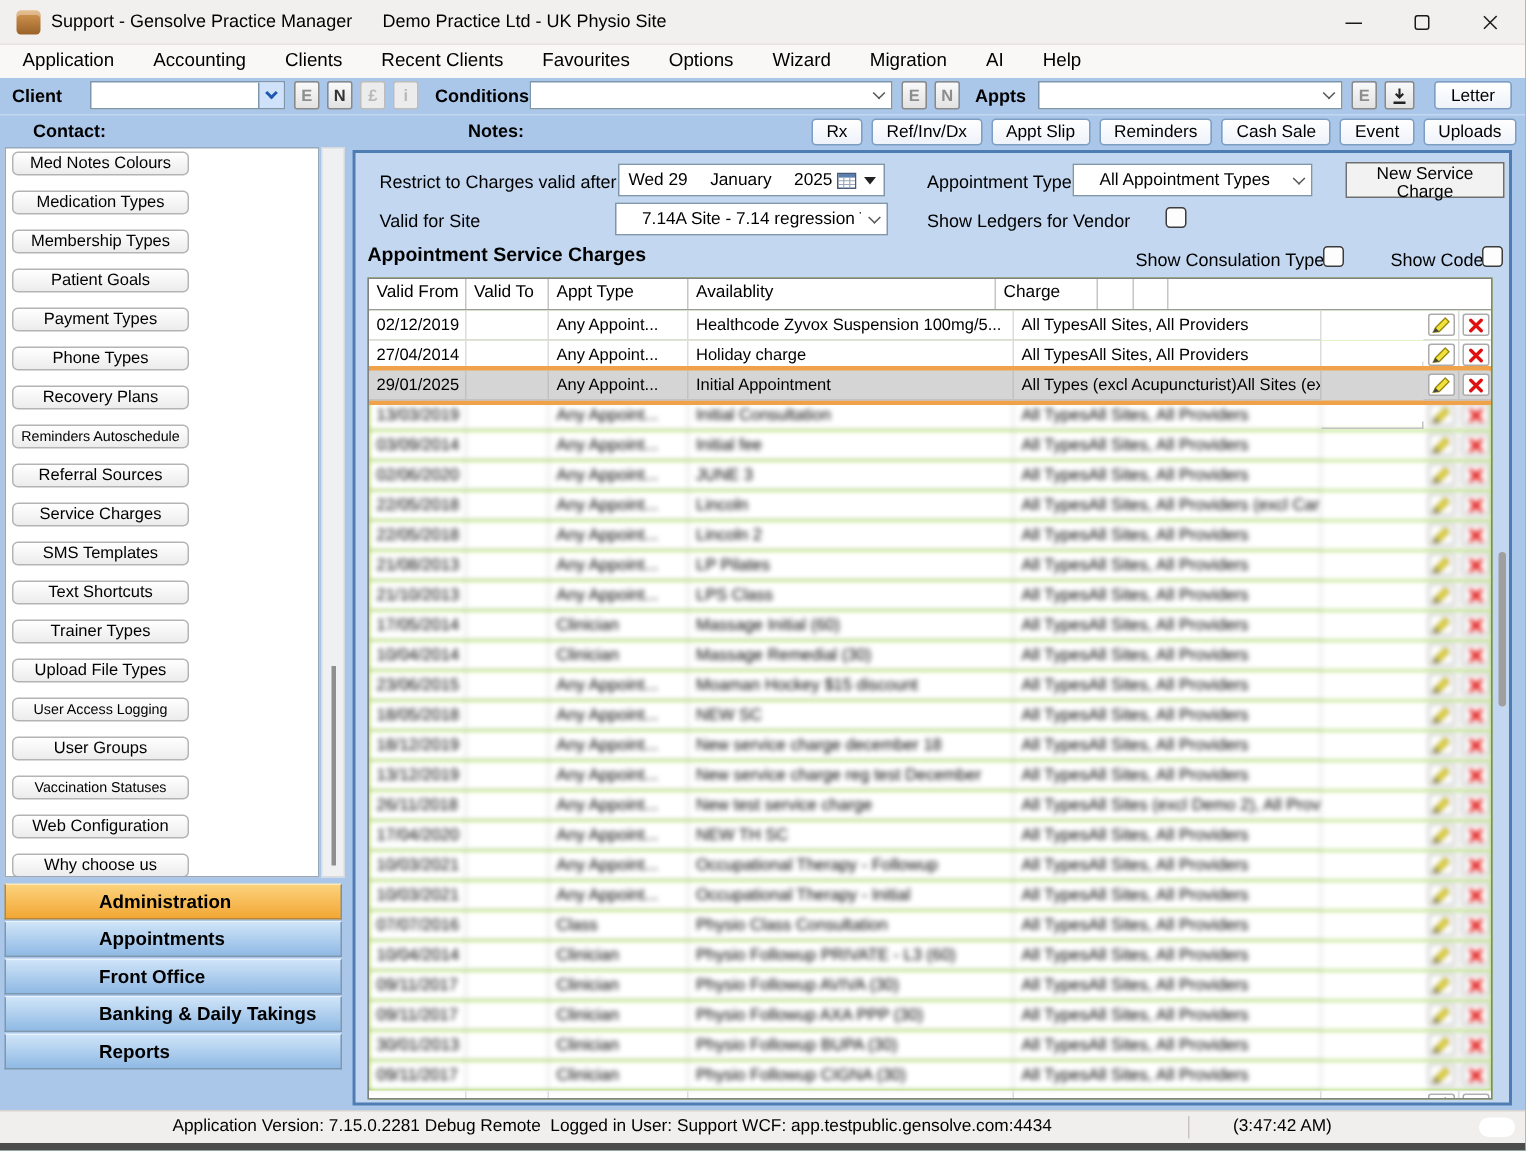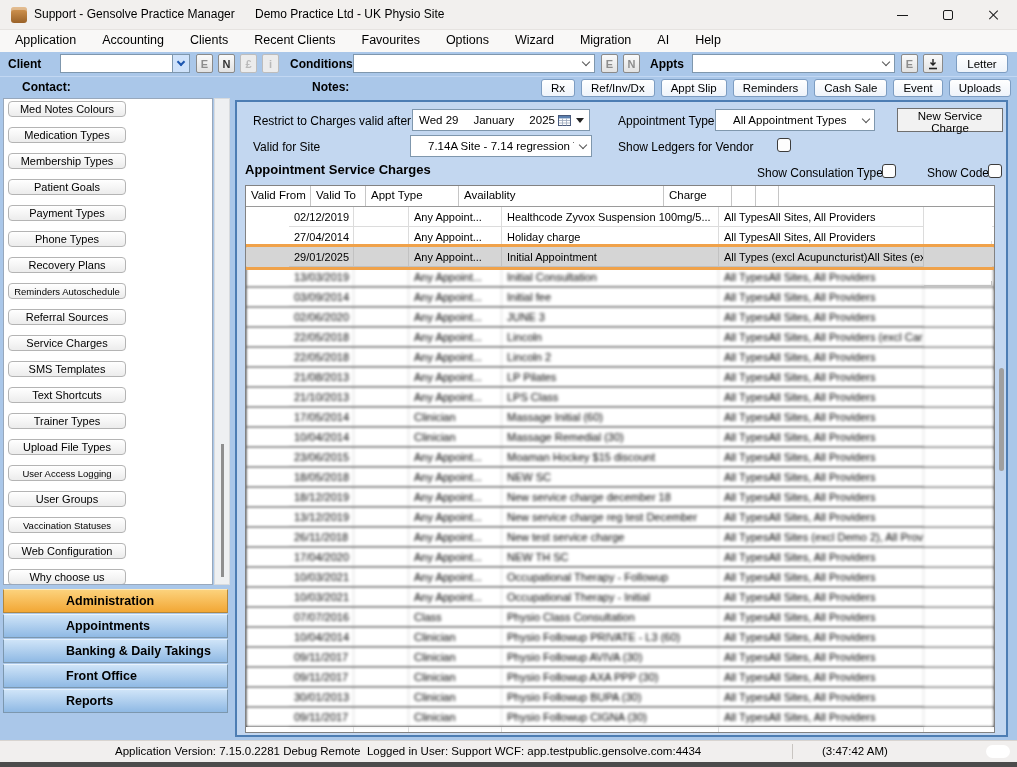--- a/index.html
+++ b/index.html
@@ -81,28 +81,28 @@
   .dp-part.p2,.dp-part.p3{margin-left:15px;}
   .dp-btn{margin-left:auto;display:flex;align-items:center;padding-right:5px;}
   .tri-down{width:0;height:0;border-left:4px solid transparent;border-right:4px solid transparent;border-top:5px solid #222;margin-left:5px;}
   .cmb2{position:absolute;height:22px;}
   .btn-nsc{position:absolute;left:660px;top:6px;width:106px;height:24px;font-size:11.5px;
     background:#f2f2f2;border:1px solid #6f6f6f;font-family:inherit;}
   .cb{position:absolute;width:14px;height:14px;background:#fdfdfd;border:1px solid #3c3c3c;border-radius:3px;}
   .section-title{position:absolute;left:8px;top:60px;font-size:13px;font-weight:bold;}
 
   
-  .table{position:absolute;left:8px;top:83px;width:750px;height:548px;background:#000000;
+  .table{position:absolute;left:8px;top:83px;width:750px;height:548px;background:#84cc16;
     border:1px solid #828282;overflow:hidden;}
   .thead{display:flex;height:21px;border-bottom:1px solid #9a9a9a;background:#fff;}
   .th{flex:none;font-size:11.5px;padding:3px 0 0 5px;border-right:1px solid #c6c6c6;
     overflow:hidden;white-space:nowrap;position:relative;}
   .sort-asc{position:absolute;right:6px;top:8px;width:0;height:0;border-left:4px solid transparent;
     border-right:4px solid transparent;border-bottom:5px solid #a8b2bc;}
-  .tr{display:flex;height:20px;background:#fff;padding-left:43px;}
+  .tr{display:flex;height:20px;background:#fff;}
   .td{flex:none;font-size:11px;padding:4px 0 0 5px;border-right:1px solid #dcdcdc;border-bottom:1px solid #dcdcdc;
     overflow:hidden;white-space:nowrap;}
   .td.right{text-align:right;padding-right:4px;padding-left:0;margin-top:34px;}
   .td.td-icon{display:flex;align-items:center;justify-content:center;padding:0;}
   .icon-box{width:18px;height:15px;border:1px solid #ababab;border-radius:2px;background:#fff;
     display:flex;align-items:center;justify-content:center;}
   .tr.blurred{filter:blur(1.7px);}
   .tr.selected{background:var(--selected-row-bg,#d5d5d5);box-shadow:0 0 0 3px var(--selection-orange,#f0a24a);
     position:relative;z-index:3;border-radius:1px;}
   .tr.selected .td{border-color:#c2c2c2;background:transparent;}
@@ -235,22 +235,22 @@
         <button class="sb-btn small">Vaccination Statuses</button>
         <button class="sb-btn">Web Configuration</button>
         <button class="sb-btn">Why choose us</button>
       </div>
     <div class="sb-scroll">
       <div class="sb-thumb"></div>
     </div>
     <div class="accordion" id="accordion">
         <div class="acc selected">Administration</div>
         <div class="acc">Appointments</div>
+        <div class="acc">Front Office</div>
         <div class="acc">Banking &amp; Daily Takings</div>
-        <div class="acc">Front Office</div>
         <div class="acc">Reports</div>
       </div>
   </div>
 
   <div class="panel">
     <span class="flabel" style="left:16px;top:12px">Restrict to Charges valid after</span>
     <div class="datepicker">
       <span class="dp-part p1">Wed 29</span>
       <span class="dp-part p2">January</span>
       <span class="dp-part p3">2025</span>

